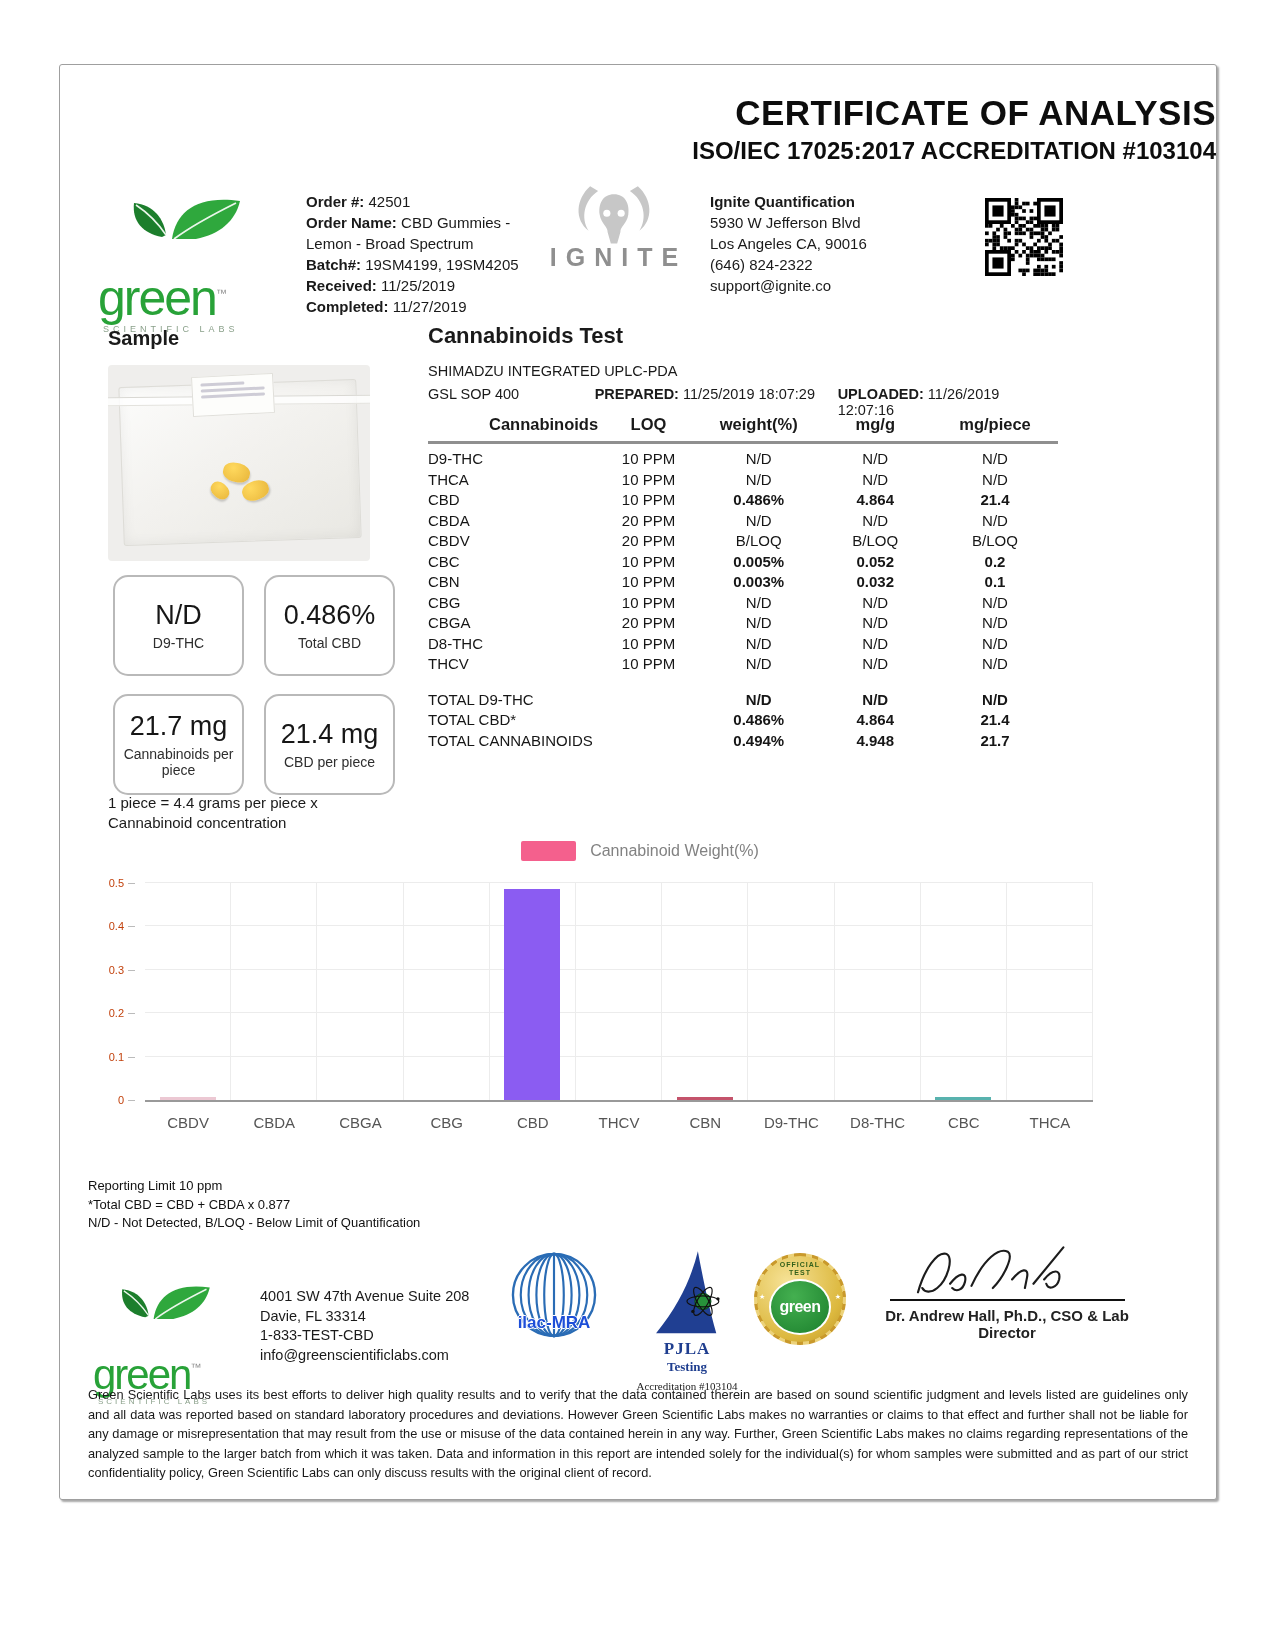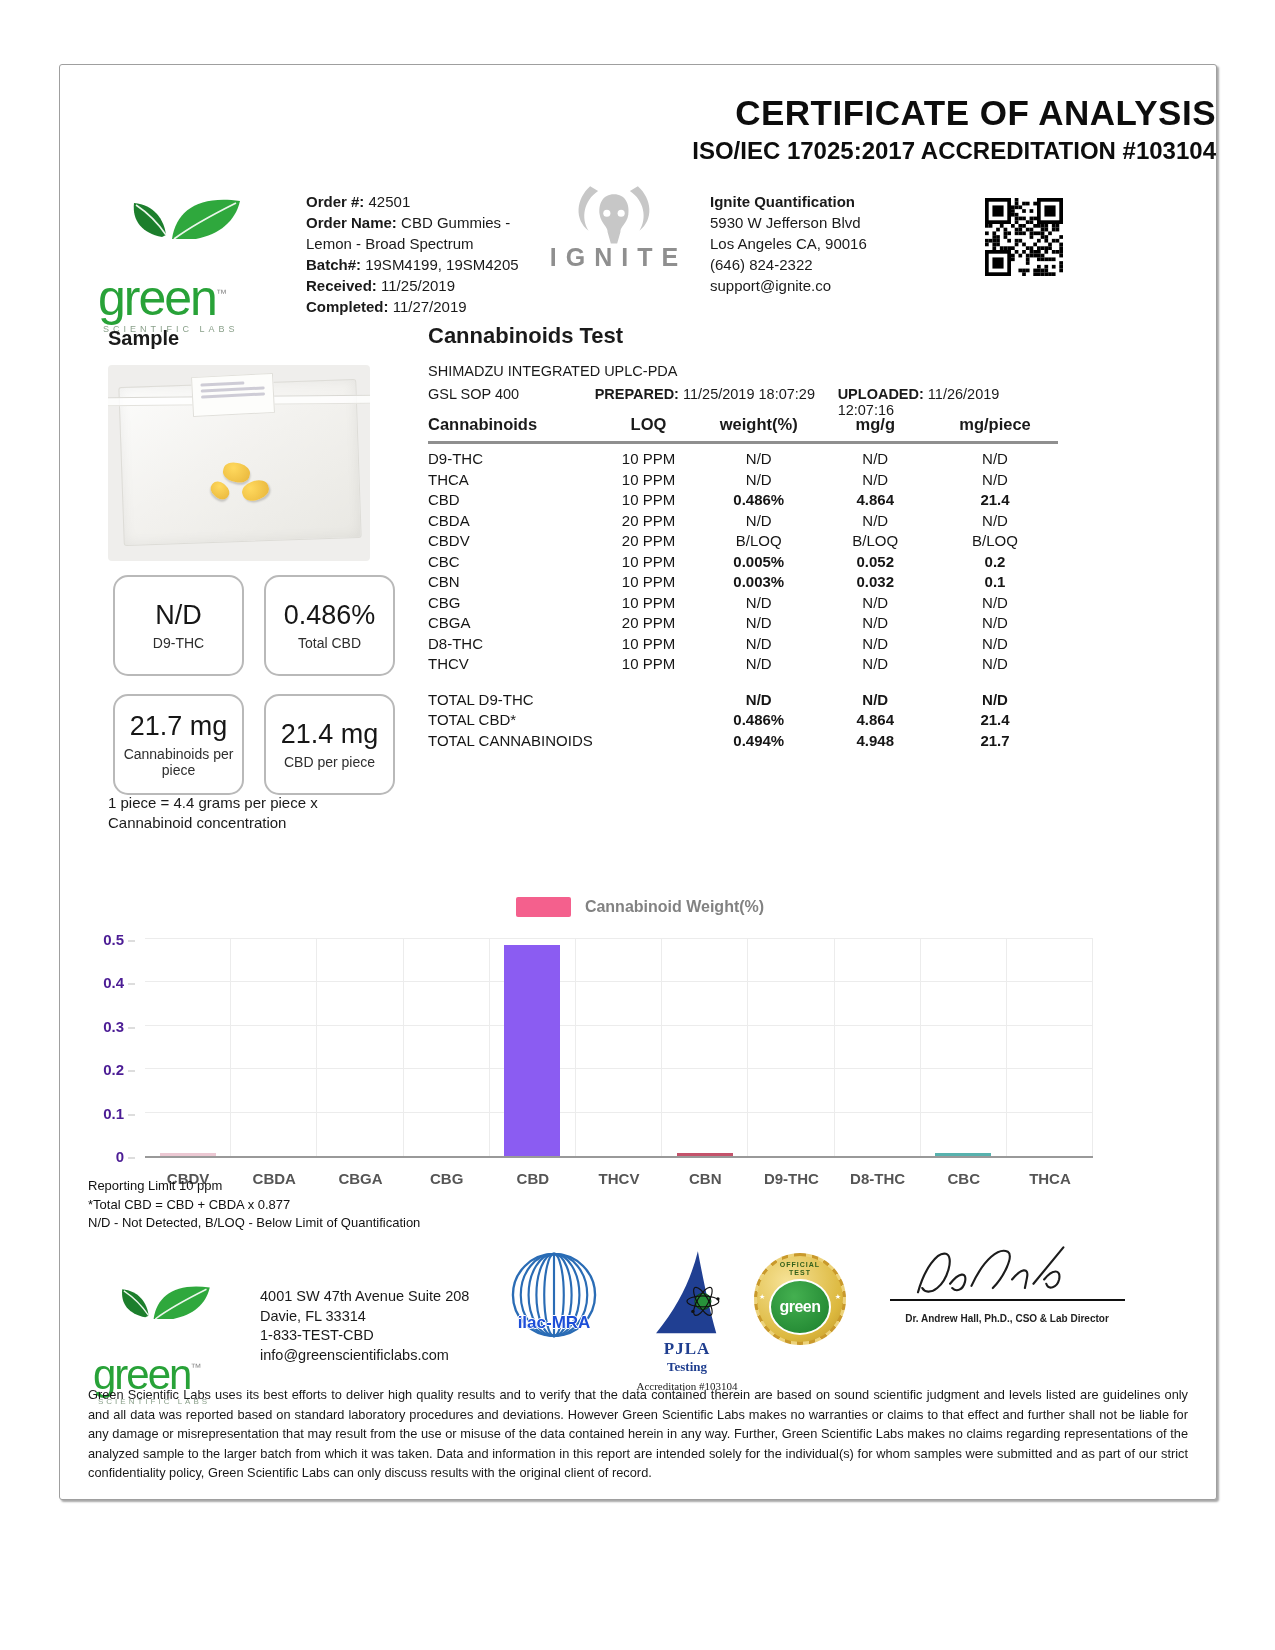--- a/index.html
+++ b/index.html
@@ -66,37 +66,37 @@
   .instrument{position:absolute;left:368px;top:298px;font-size:14.5px;}
   .sop-row{position:absolute;left:368px;top:321px;width:630px;font-size:14.5px;display:flex;}
   .sop-row .sop{width:168px;}
   .sop-row .prepared{width:245px;}
   .ctable{position:absolute;left:368px;top:347px;width:630px;border-collapse:collapse;
           font-size:15px;table-layout:fixed;}
   .ctable col.c0{width:27%;} .ctable col.c1{width:16%;} .ctable col.c2{width:19%;}
   .ctable col.c3{width:18%;} .ctable col.c4{width:20%;}
   .ctable th{font-size:16.5px;font-weight:bold;text-align:center;padding:3px 0 7px;
              border-bottom:3px solid #8f8f8f;}
-  .ctable th.name-cell{text-align:left;}
+  .ctable th.name-cell{text-align:right;}
   .ctable td{padding:1px 0;line-height:18.5px;text-align:center;color:#161616;}
   .ctable td.name-cell{text-align:left;}
   .ctable tr.data-row:first-child td{padding-top:6px;}
   .ctable .bv{font-weight:bold;}
   .ctable .spacer-row td{height:13px;}
 
   
-  .chart{position:absolute;left:28px;top:829px;width:1104px;height:300px;font-weight:bold;}
+  .chart{position:absolute;left:28px;top:773px;width:1104px;height:300px;}
   .legend{display:flex;justify-content:center;align-items:center;gap:14px;height:26px;}
   .legend .swatch{width:55px;height:20px;border-radius:2px;}
   .legend .ltext{font-size:16px;color:#828282;}
   .plot{position:absolute;left:57px;top:45px;width:948px;height:217px;
         border-bottom:2px solid #999;}
   .gridline{position:absolute;left:0;right:0;height:0;border-top:1px solid #ececec;}
   .ytick{position:absolute;right:calc(100% + 10px);transform:translateY(50%);
-         font-size:15px;color:#4c1d95;white-space:nowrap;}
+         font-size:11px;color:#c2410c;white-space:nowrap;}
   .ytick::after{content:"";display:inline-block;width:7px;height:1px;background:#bbb;
                 margin-left:4px;vertical-align:3px;}
   .bars{position:absolute;left:0;top:0;right:0;bottom:0;display:flex;}
   .bar-slot{flex:1;position:relative;border-right:1px solid #ececec;}
   .bar{position:absolute;bottom:0;left:50%;transform:translateX(-50%);width:56px;}
   .xlabels{position:absolute;left:57px;top:276px;width:948px;display:flex;}
   .xlabel{flex:1;text-align:center;font-size:15px;color:#555;}
 
   
   .footnotes{position:absolute;left:28px;top:1112px;font-size:13px;line-height:18.5px;color:#111;}
@@ -118,21 +118,21 @@
   .seal-top{position:absolute;top:8px;left:0;right:0;text-align:center;font-size:7px;
             font-weight:bold;color:#33601a;letter-spacing:1px;line-height:8px;}
   .seal-green{position:absolute;left:15px;right:15px;top:26px;bottom:10px;border-radius:50%;
               background:radial-gradient(circle at 40% 30%,#44b050,#1b7f2c);border:2px solid #fff;
               display:flex;align-items:center;justify-content:center;}
   .seal-word{color:#fff;font-weight:bold;font-size:16px;letter-spacing:-.5px;}
   .seal-star{position:absolute;color:#fff;font-size:7px;top:44%;}
   .seal-star.left{left:5px;} .seal-star.right{right:5px;}
   .sig{position:absolute;left:818px;top:1176px;width:258px;}
   .sigline{border-top:2px solid #111;width:235px;margin:-8px auto 0;}
-  .signame{font-size:10px;font-weight:bold;color:#222;text-align:center;margin-top:12px;}
+  .signame{font-size:15px;font-weight:bold;color:#222;text-align:center;margin-top:6px;}
   .disclaimer{position:absolute;left:28px;top:1320px;width:1100px;font-size:12.8px;
               line-height:19.5px;text-align:justify;color:#1a1a1a;}
   b{font-weight:bold;}
 </style>
 </head>
 <body>
 
 <div class="page">
 
   <div class="doc-title">CERTIFICATE OF ANALYSIS</div>

